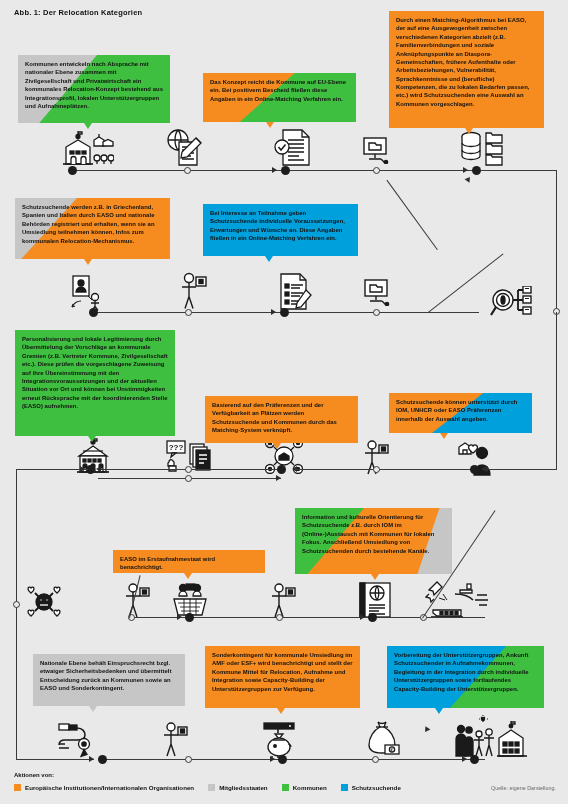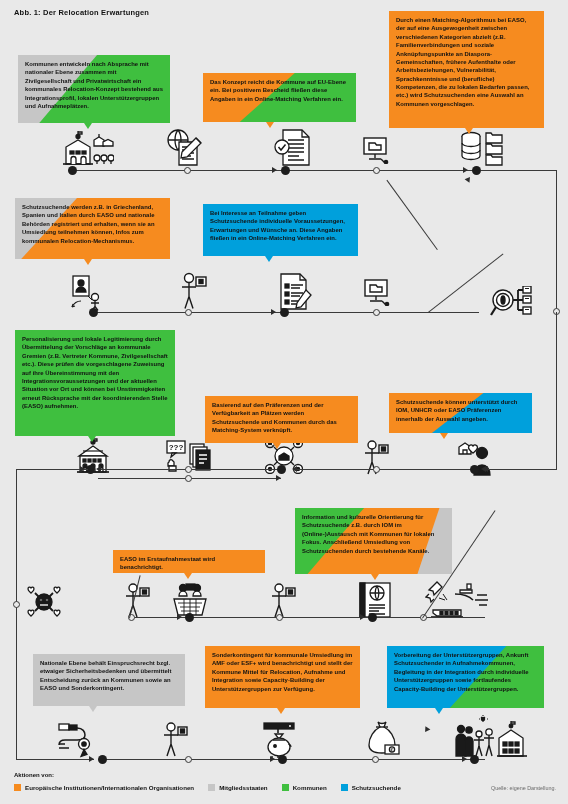--- a/index.html
+++ b/index.html
@@ -89,21 +89,21 @@
   .source {
     position:absolute; right:12px; top:785px;
     font-size:5.4px; color:#6a6a6a; font-weight:normal;
   }
 </style>
 </head>
 <body>
 
 <div id="stage">
 
-  <div class="fig-title">Abb. 1: Der Relocation Erwartungen</div>
+  <div class="fig-title">Abb. 1: Der Relocation Kategorien</div>
 
   <div class="callout" style="left:18px; top:55px; width:152px; height:68px;">
     <div class="bgwrap">
       <i style="left:0; width:100%; background:#C6C6C6;"></i>
       <i style="left:0; width:100%; background:#3FBF3F; clip-path:polygon(52% 0, 100% 0, 100% 100%, 14% 100%);"></i>
     </div>
     <span class="txt">Kommunen entwickeln nach Absprache mit nationaler Ebene zusammen mit Zivilgesellschaft und Privatwirtschaft ein kommunales Relocation-Konzept bestehend aus Integrationsprofil, lokalen Unterstützergruppen und Aufnahmeplätzen.</span>
     <div class="tail" style="left:66px; top:68px; border-top:6px solid #3FBF3F;"></div>
   </div>
 

